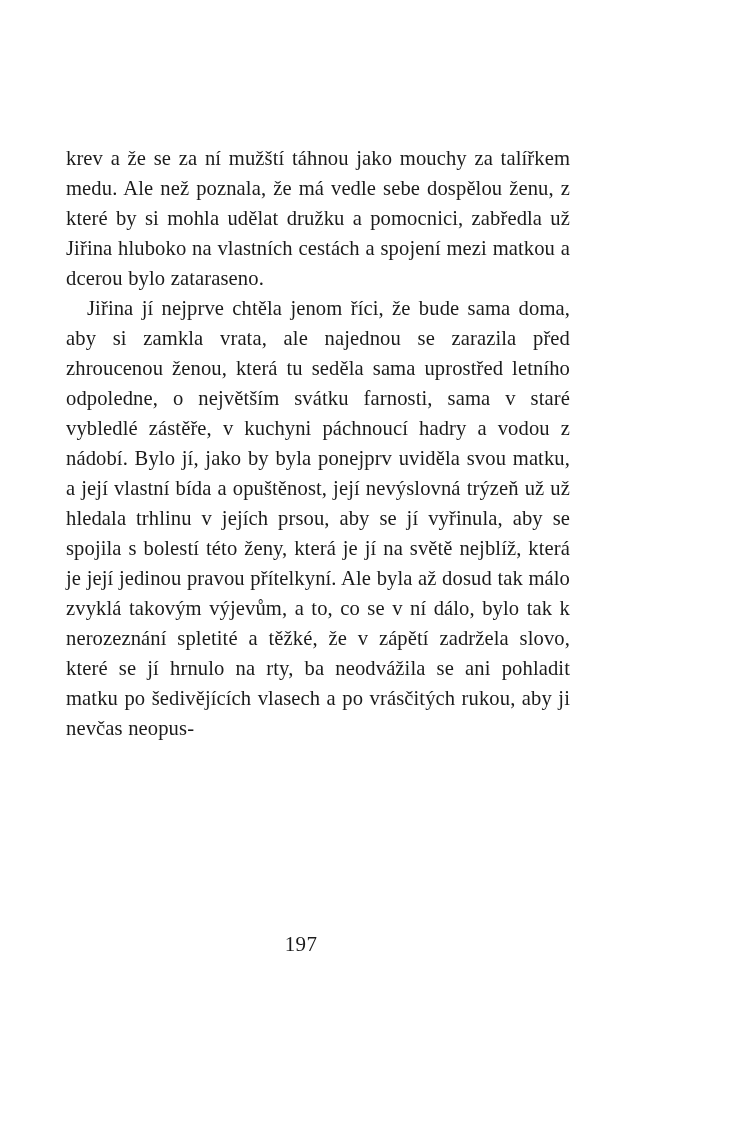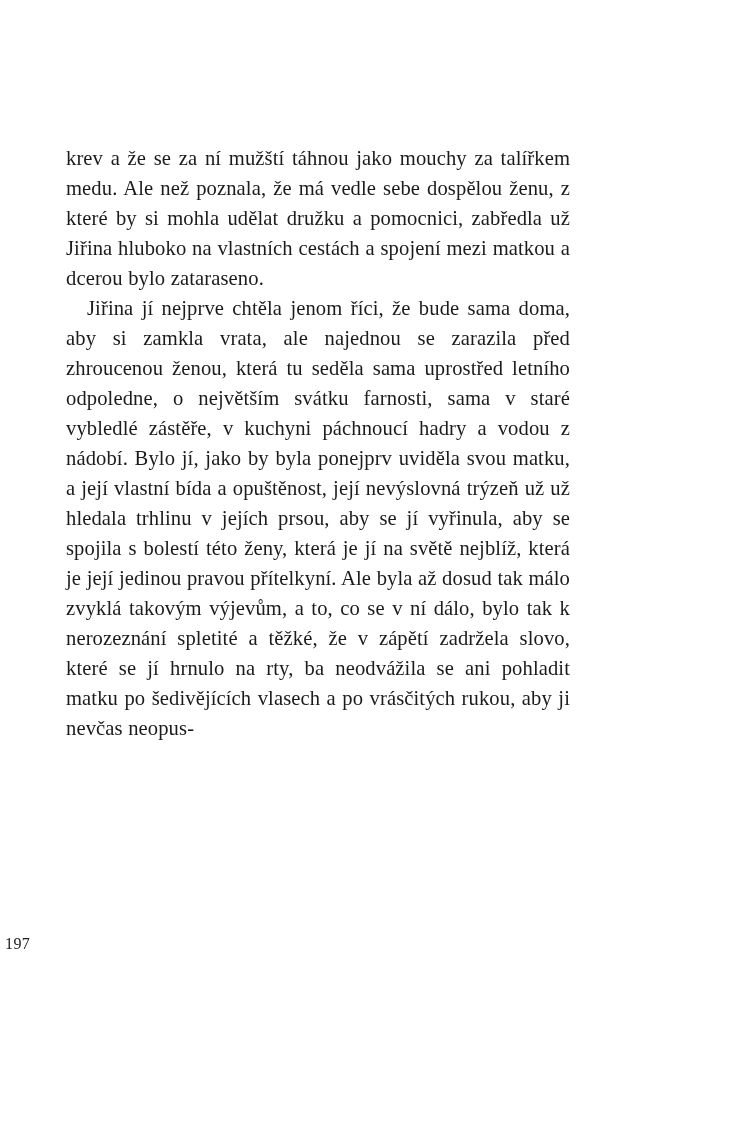--- a/index.html
+++ b/index.html
@@ -40,25 +40,25 @@
     letter-spacing: 0.1px;
   }
 
   .para.first {
     text-indent: 0;
   }
 
   
   .folio {
     position: absolute;
-    left: 5px;
+    left: 16px;
     top: 932px;
     width: 570px;
-    text-align: left;
-    font-size: 16px;
+    text-align: center;
+    font-size: 21px;
     line-height: 24px;
     color: #1b1b1b;
     font-variant-numeric: oldstyle-nums;
     letter-spacing: 0.4px;
   }
 </style>
 </head>
 <body>
 
 <div class="page">

